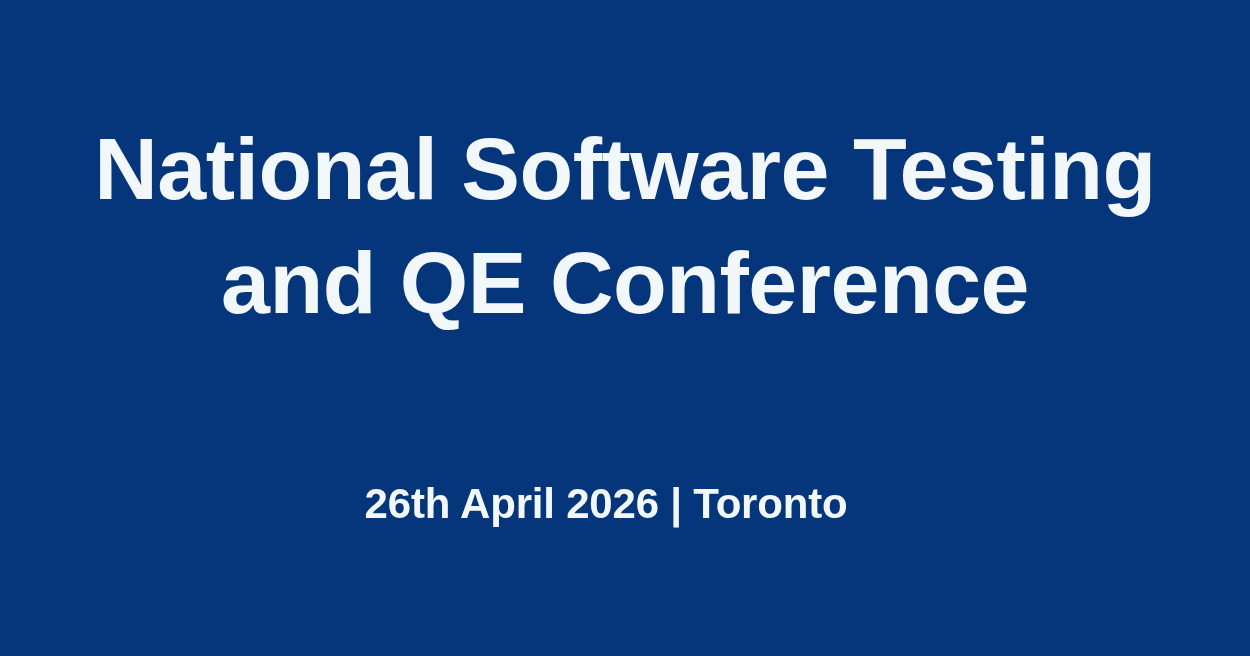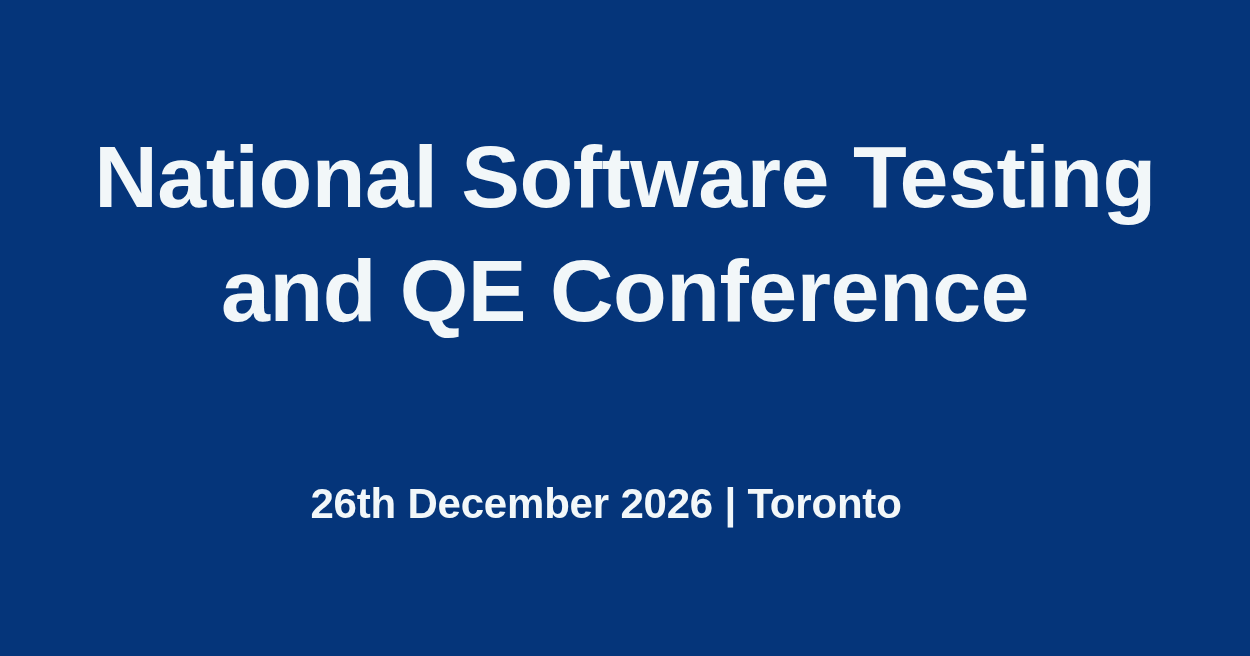--- a/index.html
+++ b/index.html
@@ -30,21 +30,21 @@
     position: absolute;
     left: 0;
     right: 0;
     top: 112px;
     text-align: center;
     padding: 0 40px;
     box-sizing: border-box;
   }
 
   .event-title {
-    margin: 8px;
+    margin: 0;
     font-family: "Liberation Sans", sans-serif;
     font-size: 88px;
     font-weight: bold;
     line-height: 114px;
     letter-spacing: -0.5px;
     color: #f2f7f9;
     white-space: pre-line;
   }
 
   .subtitle-block {
@@ -73,16 +73,16 @@
 <body>
 
 <div class="slide">
 
   <div class="title-block">
     <h1 class="event-title">National Software Testing
 and QE Conference</h1>
   </div>
 
   <div class="subtitle-block">
-    <p class="event-subtitle">26th December 2026 | Toronto</p>
+    <p class="event-subtitle">26th April 2026 | Toronto</p>
   </div>
 
 </div>
 
 </body></html>

